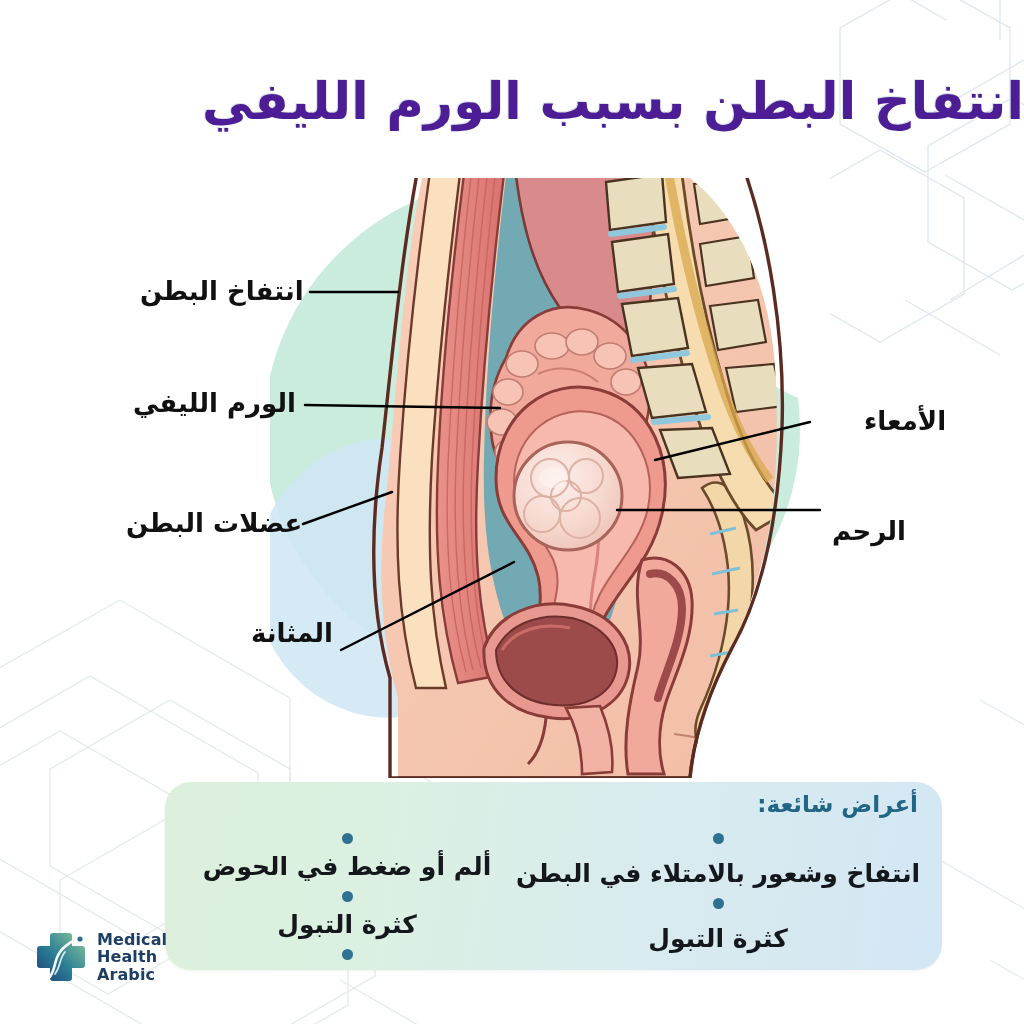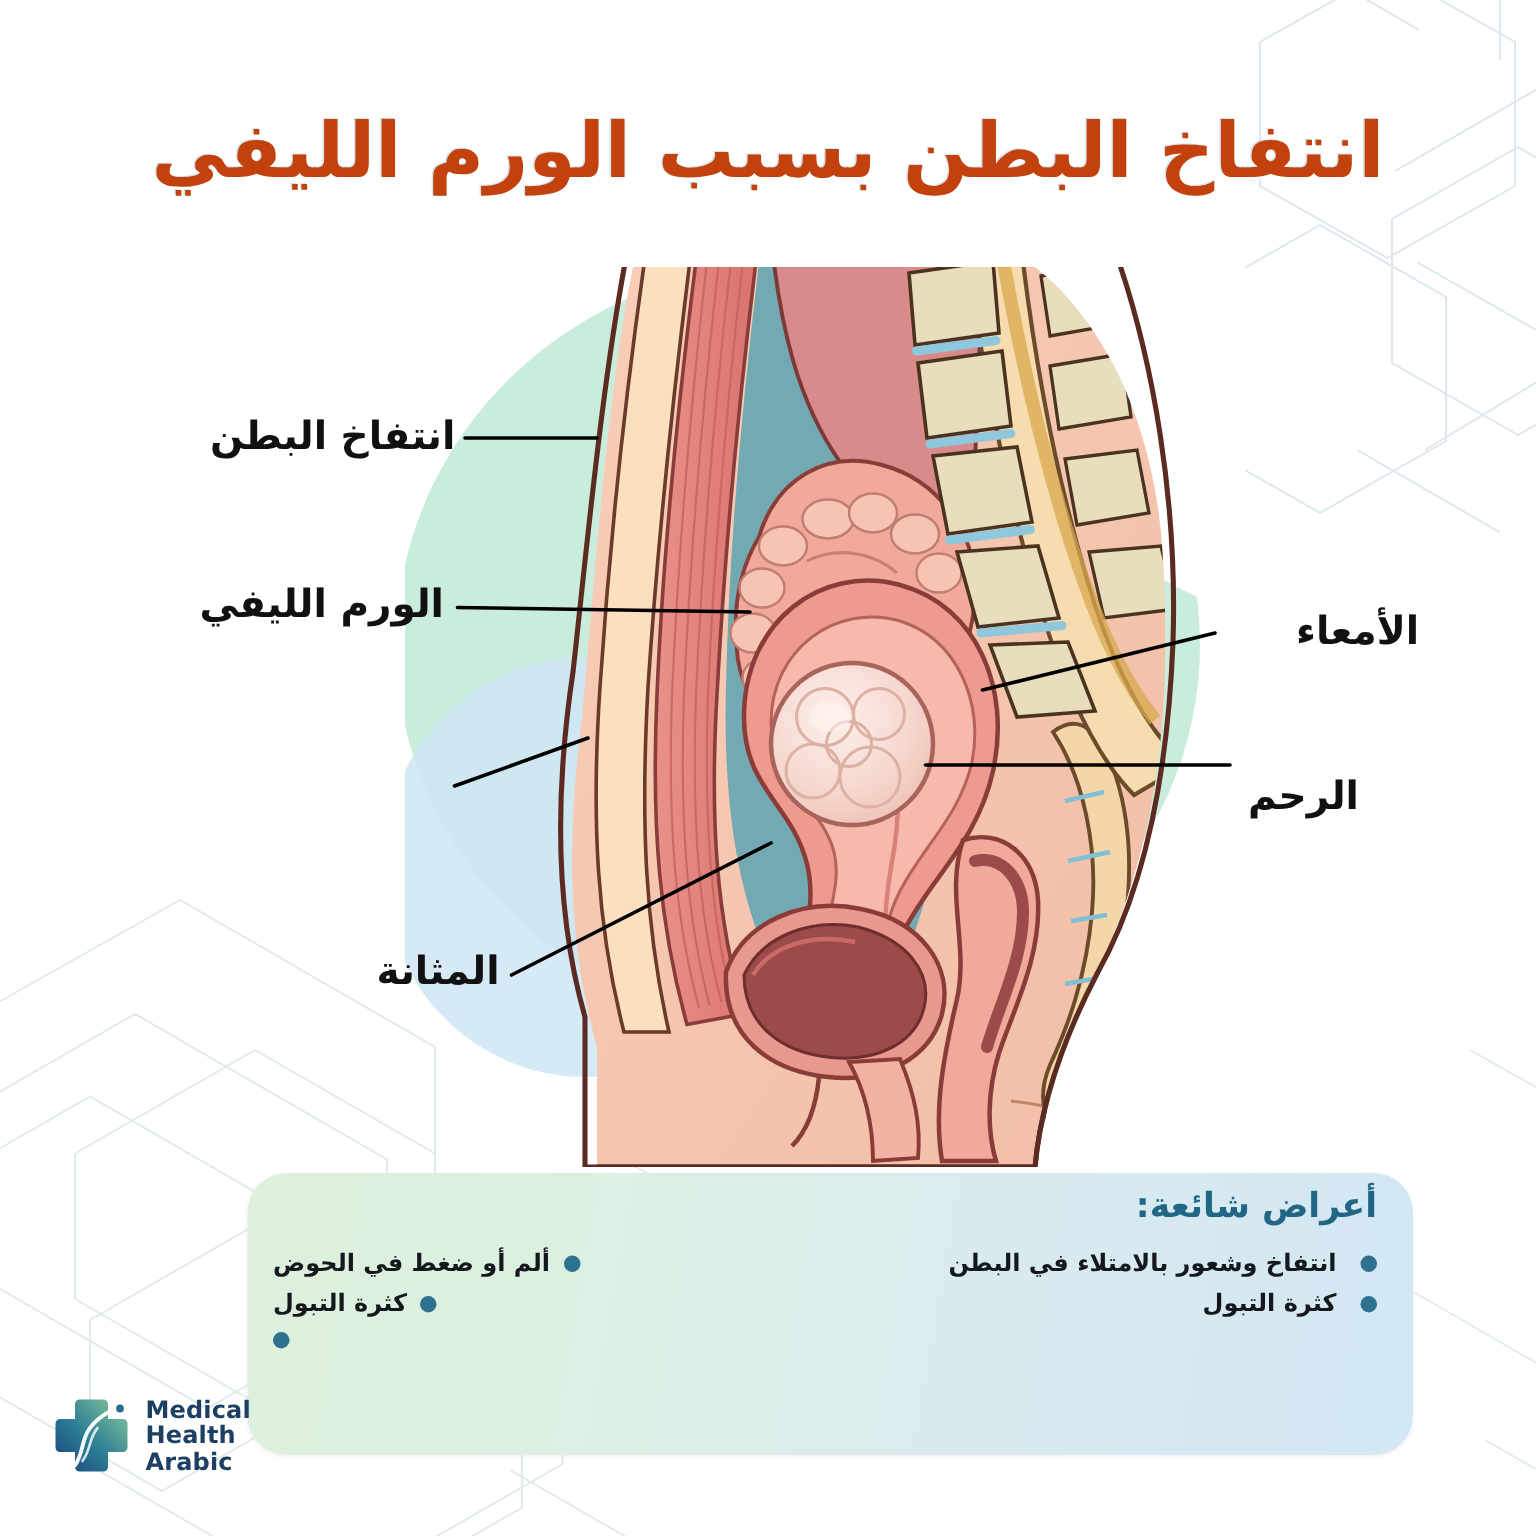--- a/index.html
+++ b/index.html
@@ -23,26 +23,25 @@
     z-index: 0;
     pointer-events: none;
   }
 
   
   #title {
     position: absolute;
     top: 72px;
     left: 0;
     width: 1024px;
-    text-align: center;
     z-index: 6;
     font-size: 51px;
     font-weight: bold;
     line-height: 1.18;
-    color: #c2410c;
+    color: #4c1d95;
     letter-spacing: 0px;
     text-shadow: 1px 1px 0 rgba(255,255,255,.9), -1px -1px 0 rgba(140,170,185,.35);
     direction: rtl;
   }
 
   
   #illustration {
     position: absolute;
     left: 270px;
     top: 178px;
@@ -100,26 +99,26 @@
   .sym-col {
     position: absolute;
     top: 51px;
     direction: rtl;
   }
   #sym-col-right { right: 24px; width: 400px; }
   #sym-col-left  { right: 430px; width: 330px; }
 
   .sym-item {
     display: flex;
-    flex-direction: row;
+    flex-direction: column;
     align-items: center;
     justify-content: flex-start;
     gap: 9px;
     margin-bottom: 9px;
-    font-size: 16px;
+    font-size: 25px;
     font-weight: bold;
     color: #14181c;
     line-height: 1.15;
     white-space: nowrap;
     direction: rtl;
   }
   #sym-col-right .sym-item { justify-content: flex-start; gap: 16px; }
   #sym-col-left  .sym-item { justify-content: flex-end; }
   .sym-bullet {
     width: 11px;
@@ -372,22 +371,23 @@
       <line x1="341" y1="650" x2="514" y2="562"></line>
       <line x1="810" y1="422" x2="655" y2="460"></line>
       <line x1="820" y1="510" x2="617" y2="510"></line>
     </g>
   </svg>
 
   <div class="callout left" style="left:140px; top:278px;">انتفاخ البطن</div>
 
   <div class="callout left" style="left:133px; top:390px;">الورم الليفي</div>
 
-
-  <div class="callout left" style="left:251px; top:635px;">المثانة</div>
+  <div class="callout left" style="left:126px; top:510px;">عضلات البطن</div>
+
+  <div class="callout left" style="left:251px; top:620px;">المثانة</div>
 
   <div class="callout right" style="left:824px; top:408px;margin-left:40px;">الأمعاء</div>
 
   <div class="callout right" style="left:832px; top:518px;">الرحم</div>
 
   <div id="symptoms-panel">
     <div id="symptoms-title">أعراض شائعة:</div>
 
     <div class="sym-col" id="sym-col-right">
       <div class="sym-item">

